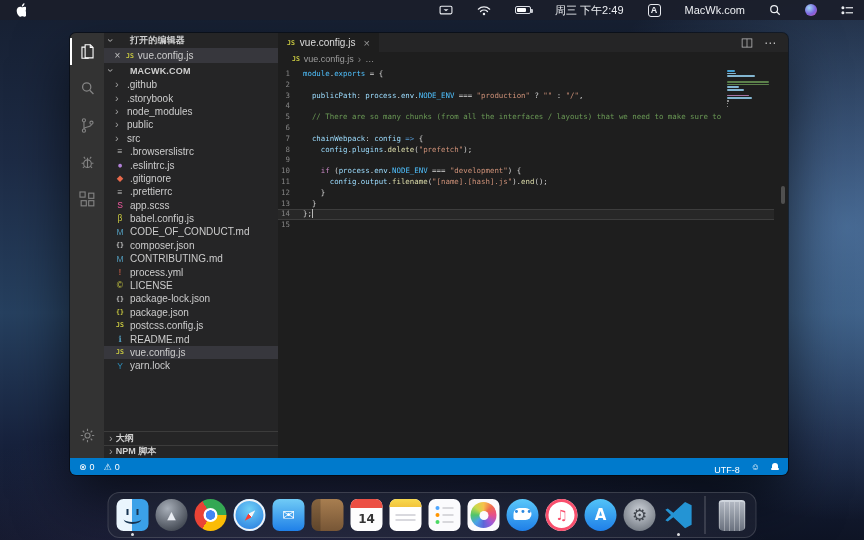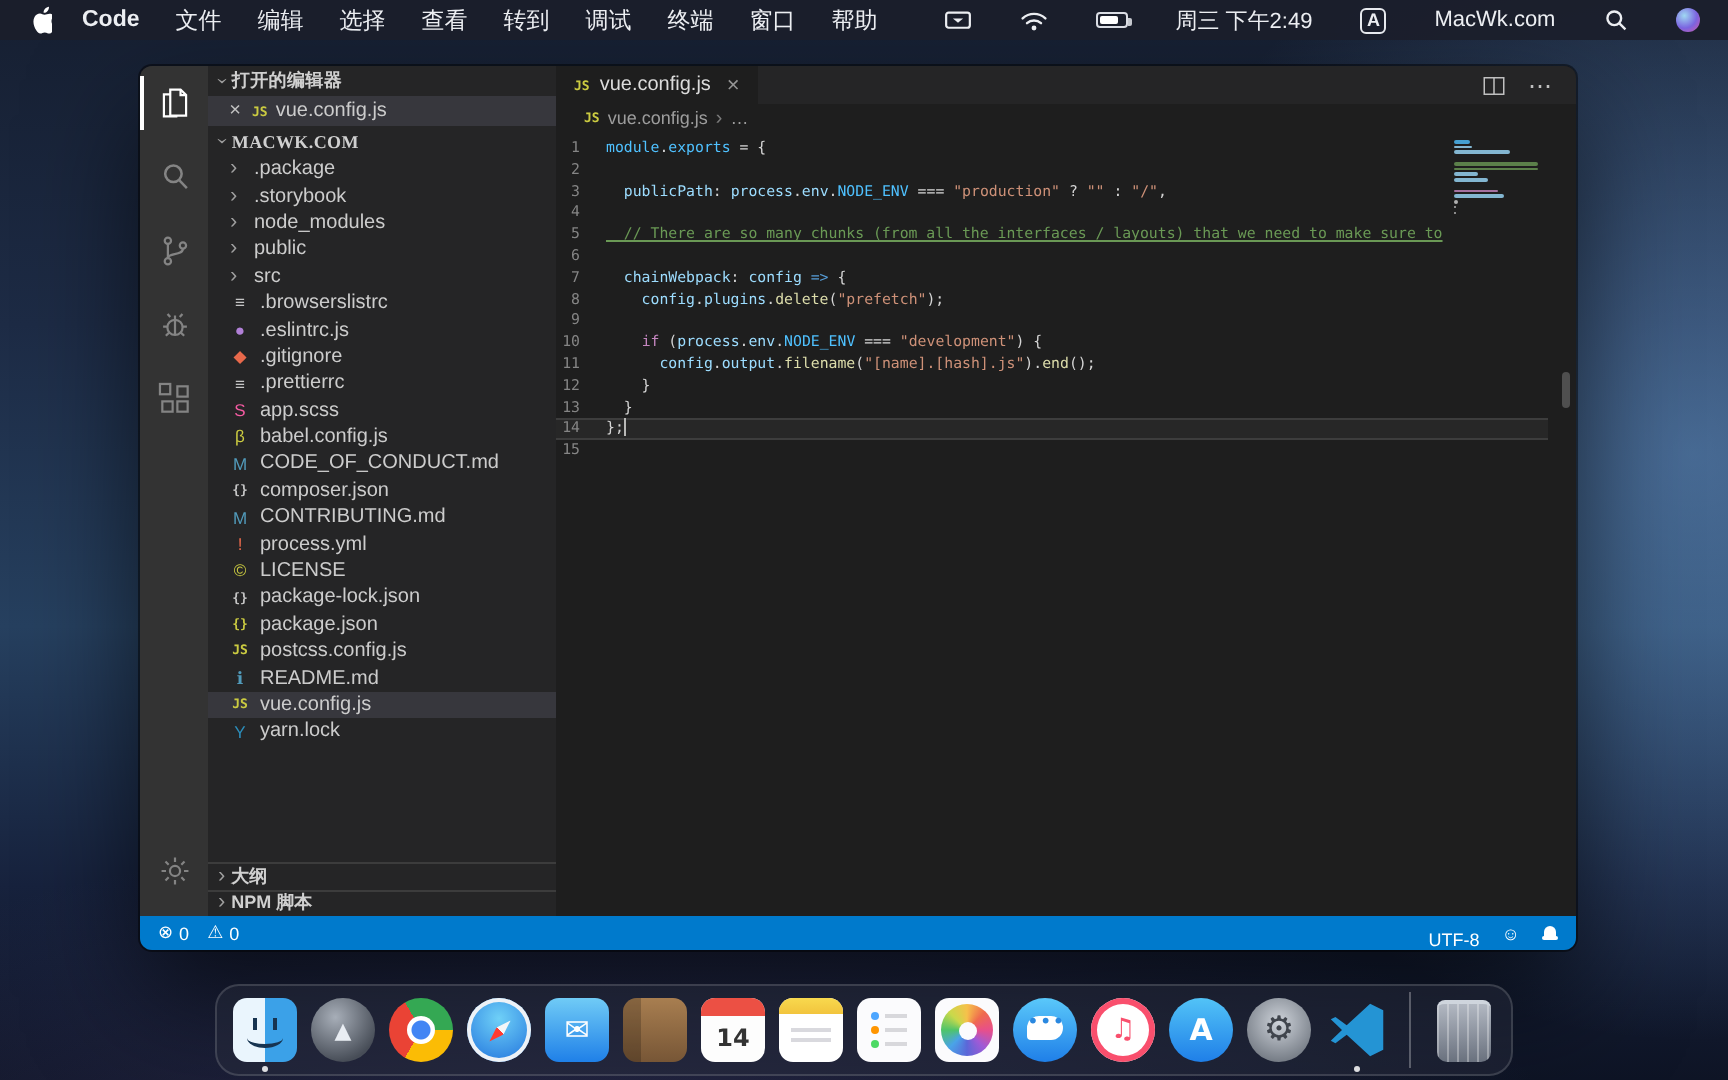--- a/index.html
+++ b/index.html
@@ -50,22 +50,22 @@
   .ab-list { display:flex; flex-direction:column; width:100%; }
   .ab-item { width:34px; height:37px; display:flex; align-items:center; justify-content:center; color:#848484; position:relative; }
   .ab-item svg { width:19px; height:19px; stroke:currentColor; }
   .ab-item.active { color:#ffffff; }
   .ab-item.active::before { content:""; position:absolute; left:0; top:5px; bottom:5px; width:2px; background:#fff; }
   .ab-gear { margin-top:auto; margin-bottom:4px; }
 
   
   .sidebar { width:174px; flex:0 0 auto; background:#252526; color:#cccccc; display:flex; flex-direction:column; min-height:0; }
   .sb-title { height:19px; line-height:20px; padding-left:18px; font-size:9.5px; color:#b8b8b8; flex:0 0 auto; }
-  .section-h { height:15px; display:flex; align-items:center; gap:3px; font-weight:bold; font-size:9px;
-    color:#d0d0d0; padding-left:5px; flex:0 0 auto; letter-spacing:.2px;font-family:Liberation Serif, serif; }
+  .section-h { height:15px; display:flex; align-items:center; gap:17px; font-weight:bold; font-size:9px;
+    color:#d0d0d0; padding-left:5px; flex:0 0 auto; letter-spacing:.2px; }
   .chev { color:#9f9f9f; font-weight:normal; font-size:11px; line-height:1; }
   .rot { display:inline-block; transform:rotate(90deg); }
   .open-ed-row { height:15px; flex:0 0 auto; display:flex; align-items:center; gap:4px; background:#37373d; padding-left:9px; }
   .close-x { color:#c2c2c2; font-size:10px; width:9px; text-align:center; }
   .js-badge { color:#cbcb41; font-size:6.5px; font-weight:bold; font-family:"DejaVu Sans Mono",monospace; }
   .fname { font-size:10px; white-space:nowrap; }
   .tree { flex:1; overflow:hidden; }
   .tree-row { height:13.4px; display:flex; align-items:center; gap:5px; padding-left:11px; white-space:nowrap; }
   .tree-row.selected { background:#37373d; }
   .tree-row .chev { width:7px; }
@@ -177,32 +177,20 @@
 <body>
 
 <div class="screen">
 
   <div class="menubar">
     <span class="apple">
       <svg viewBox="0 0 17 20">
           <path d="M11.6 6.2c-.8 0-1.9-.9-3.1-.9-1.6 0-3.1 1-3.9 2.5-1.7 2.9-.4 7.2 1.2 9.5.8 1.2 1.7 2.4 3 2.4 1.2 0 1.6-.8 3.1-.8s1.8.8 3.1.8c1.3 0 2.1-1.2 2.9-2.3.9-1.3 1.3-2.6 1.3-2.7-.1 0-2.5-1-2.5-3.8 0-2.4 1.9-3.5 2-3.6-1.1-1.6-2.8-1.8-3.4-1.8-1.5 0-2.7.9-3.7.7zM13.9 3.5c.7-.8 1.1-1.9 1-3-1 0-2.1.7-2.8 1.5-.6.7-1.2 1.9-1 2.9 1.1.1 2.2-.6 2.8-1.4z"></path>
         </svg>
     </span>
-    <span class="mb-items">
-        <span class="mb-item mb-app">Code</span>
-        <span class="mb-item">文件</span>
-        <span class="mb-item">编辑</span>
-        <span class="mb-item">选择</span>
-        <span class="mb-item">查看</span>
-        <span class="mb-item">转到</span>
-        <span class="mb-item">调试</span>
-        <span class="mb-item">终端</span>
-        <span class="mb-item">窗口</span>
-        <span class="mb-item">帮助</span>
-      </span>
     <div class="mb-status">
       <span class="mbi">
         <svg width="14" height="11" viewBox="0 0 16 13">
             <rect x="1" y="1.5" width="14" height="9" rx="1.5" fill="none" stroke="#eceef2" stroke-width="1.3"></rect>
             <path d="M8 7.5l-3-2.5h6z" fill="#eceef2"></path>
           </svg>
       </span>
       <span class="mbi">
         <svg width="14" height="11" viewBox="0 0 16 12">
             <g fill="none" stroke="#eceef2" stroke-width="1.4" stroke-linecap="round">
@@ -295,21 +283,21 @@
           <span class="js-badge">JS</span>
           <span class="fname">vue.config.js</span>
         </div>
         <div class="section-h">
           <span class="chev rot">›</span>
           <span>MACWK.COM</span>
         </div>
         <div class="tree">
             <div class="tree-row">
               <span class="chev">›</span>
-              <span class="fname">.package</span>
+              <span class="fname">.github</span>
             </div>
             <div class="tree-row">
               <span class="chev">›</span>
               <span class="fname">.storybook</span>
             </div>
             <div class="tree-row">
               <span class="chev">›</span>
               <span class="fname">node_modules</span>
             </div>
             <div class="tree-row">
@@ -436,21 +424,21 @@
               <div class="code-line">
                 <span class="ln">3</span>
                 <span class="lc"><span style="color: rgb(156, 220, 254);">  publicPath</span><span style="color: rgb(212, 212, 212);">: </span><span style="color: rgb(156, 220, 254);">process</span><span style="color: rgb(212, 212, 212);">.</span><span style="color: rgb(156, 220, 254);">env</span><span style="color: rgb(212, 212, 212);">.</span><span style="color: rgb(79, 193, 255);">NODE_ENV</span><span style="color: rgb(212, 212, 212);"> === </span><span style="color: rgb(206, 145, 120);">"production"</span><span style="color: rgb(212, 212, 212);"> ? </span><span style="color: rgb(206, 145, 120);">""</span><span style="color: rgb(212, 212, 212);"> : </span><span style="color: rgb(206, 145, 120);">"/"</span><span style="color: rgb(212, 212, 212);">,</span></span>
               </div>
               <div class="code-line">
                 <span class="ln">4</span>
                 <span class="lc"></span>
               </div>
               <div class="code-line">
                 <span class="ln">5</span>
-                <span class="lc"><span style="color: rgb(106, 153, 85); text-decoration: underline;">  // There are so many chunks (from all the interfaces / layouts) that we need to make sure to</span></span>
+                <span class="lc"><span style="color: rgb(106, 153, 85);">  // There are so many chunks (from all the interfaces / layouts) that we need to make sure to</span></span>
               </div>
               <div class="code-line">
                 <span class="ln">6</span>
               </div>
               <div class="code-line">
                 <span class="ln">7</span>
                 <span class="lc"><span style="color: rgb(156, 220, 254);">  chainWebpack</span><span style="color: rgb(212, 212, 212);">: </span><span style="color: rgb(156, 220, 254);">config</span><span style="color: rgb(212, 212, 212);"> </span><span style="color: rgb(86, 156, 214);">=&gt;</span><span style="color: rgb(212, 212, 212);"> {</span></span>
               </div>
               <div class="code-line">
                 <span class="ln">8</span>

